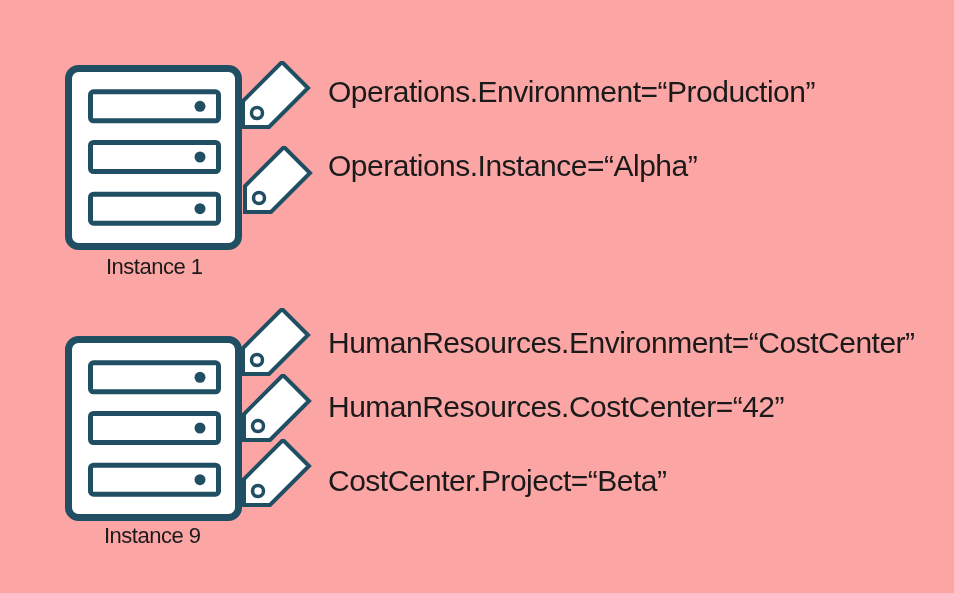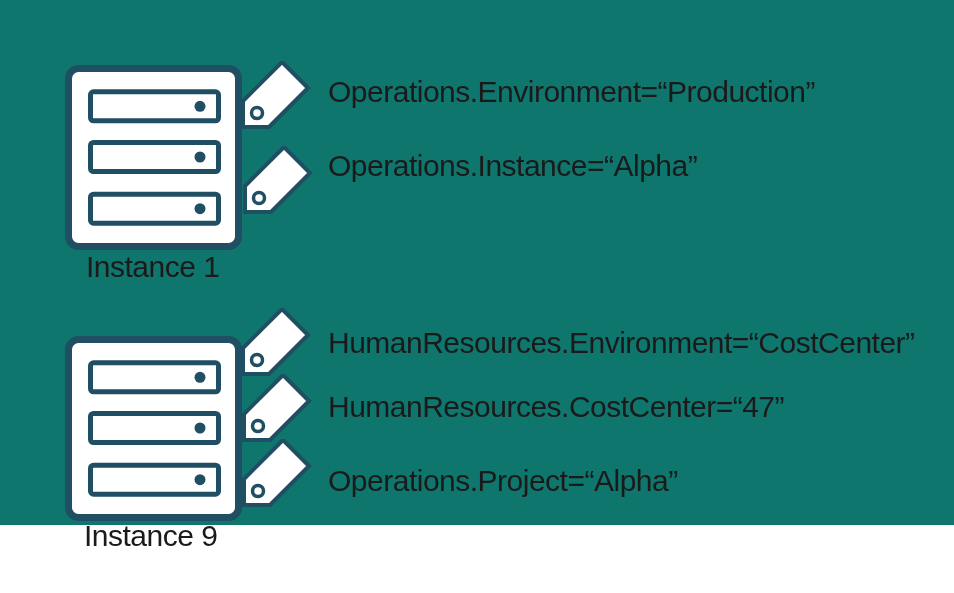--- a/index.html
+++ b/index.html
@@ -5,33 +5,33 @@
   :root{
     --accent:#204E63;
     --ink:#1a1a1a;
   }
   html,body{margin:0;padding:0;background:#ffffff;}
   body{
     width:954px;height:593px;overflow:hidden;
     font-family:"Liberation Sans","DejaVu Sans",sans-serif;
     color:var(--ink);
   }
-  .canvas{position:relative;width:954px;height:525px;background:#0f766e;}
+  .canvas{position:relative;width:954px;height:593px;background:#fca5a5;}
   .abs{position:absolute;}
   svg.server-svg{width:177px;height:185px;color:var(--accent);}
   svg.tag-svg{width:72px;height:70px;color:var(--accent);}
   .tag-label{
     position:absolute;
     font-size:30px;line-height:36px;letter-spacing:-0.5px;
     white-space:nowrap;color:var(--ink);
   }
   .inst-label{
     position:absolute;
-    font-size:30px;line-height:36px;letter-spacing:-0.5px;
-    white-space:nowrap;color:var(--ink);
+    font-size:22px;line-height:36px;letter-spacing:-0.5px;
+    white-space:nowrap;color:var(--ink);margin-left:20px;
   }
 </style>
 </head>
 <body>
 
 <svg width="0" height="0" style="position:absolute" aria-hidden="true">
   <defs>
     <symbol id="server-sym" viewBox="0 0 177 185">
       <rect x="3.5" y="3.5" width="170" height="178" rx="10" fill="#ffffff" stroke="currentColor" stroke-width="7"></rect>
       <rect x="25.5" y="26.8" width="128" height="29" rx="3" fill="#ffffff" stroke="currentColor" stroke-width="5"></rect>
@@ -77,19 +77,19 @@
       <use href="#tag-sym"></use>
     </svg>
     <svg class="tag-svg abs" style="left:241px;top:374px">
       <use href="#tag-sym"></use>
     </svg>
     <svg class="tag-svg abs" style="left:241px;top:439px">
       <use href="#tag-sym"></use>
     </svg>
 
     <div class="tag-label" style="left:328px;top:325px">HumanResources.Environment=“CostCenter”</div>
-    <div class="tag-label" style="left:328px;top:389px">HumanResources.CostCenter=“47”</div>
-    <div class="tag-label" style="left:328px;top:463px">Operations.Project=“Alpha”</div>
+    <div class="tag-label" style="left:328px;top:389px">HumanResources.CostCenter=“42”</div>
+    <div class="tag-label" style="left:328px;top:463px">CostCenter.Project=“Beta”</div>
 
     <div class="inst-label" style="left:84px;top:518px">Instance 9</div>
   </div>
 
 </div>
 
 </body></html>

